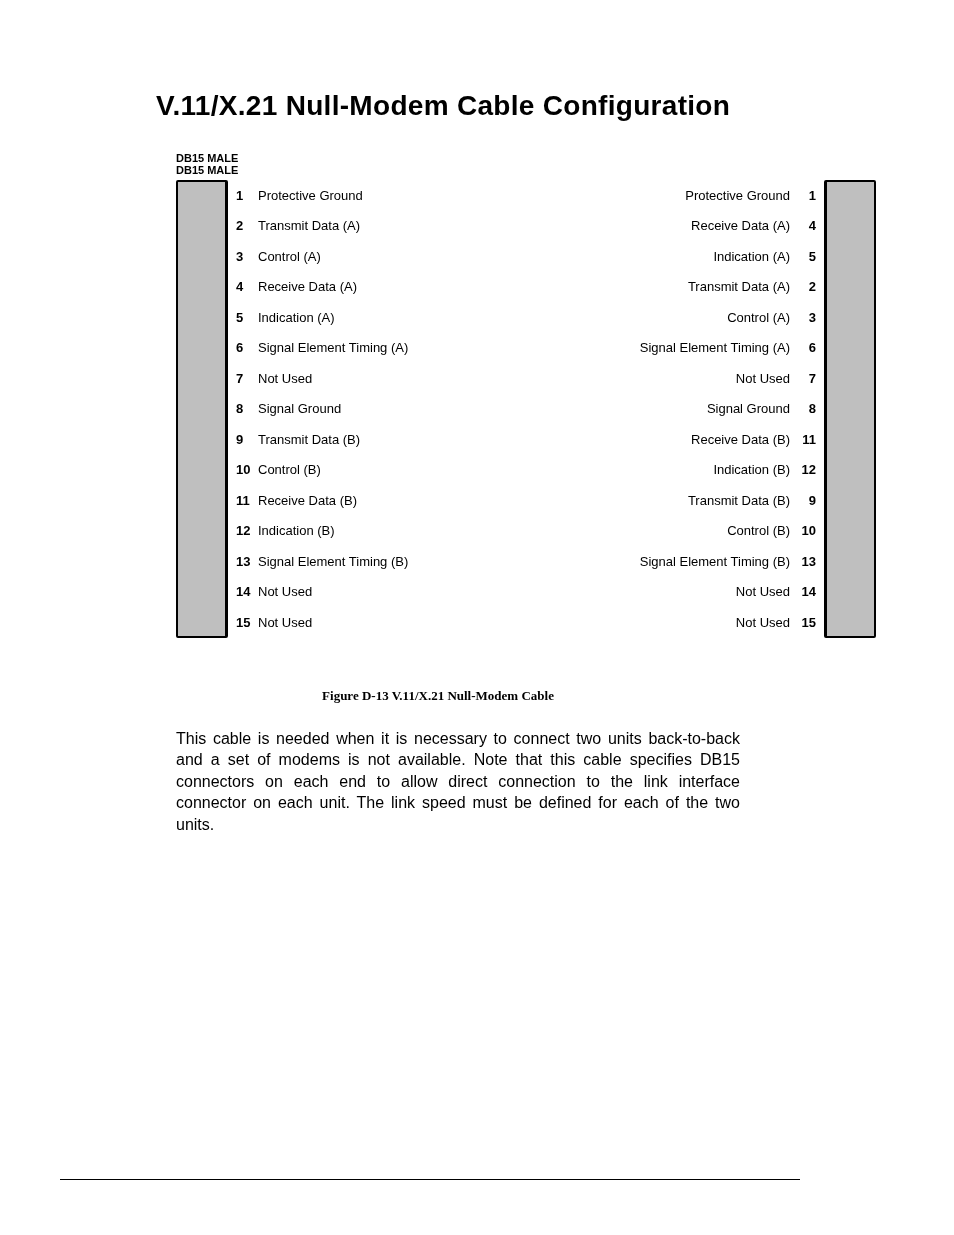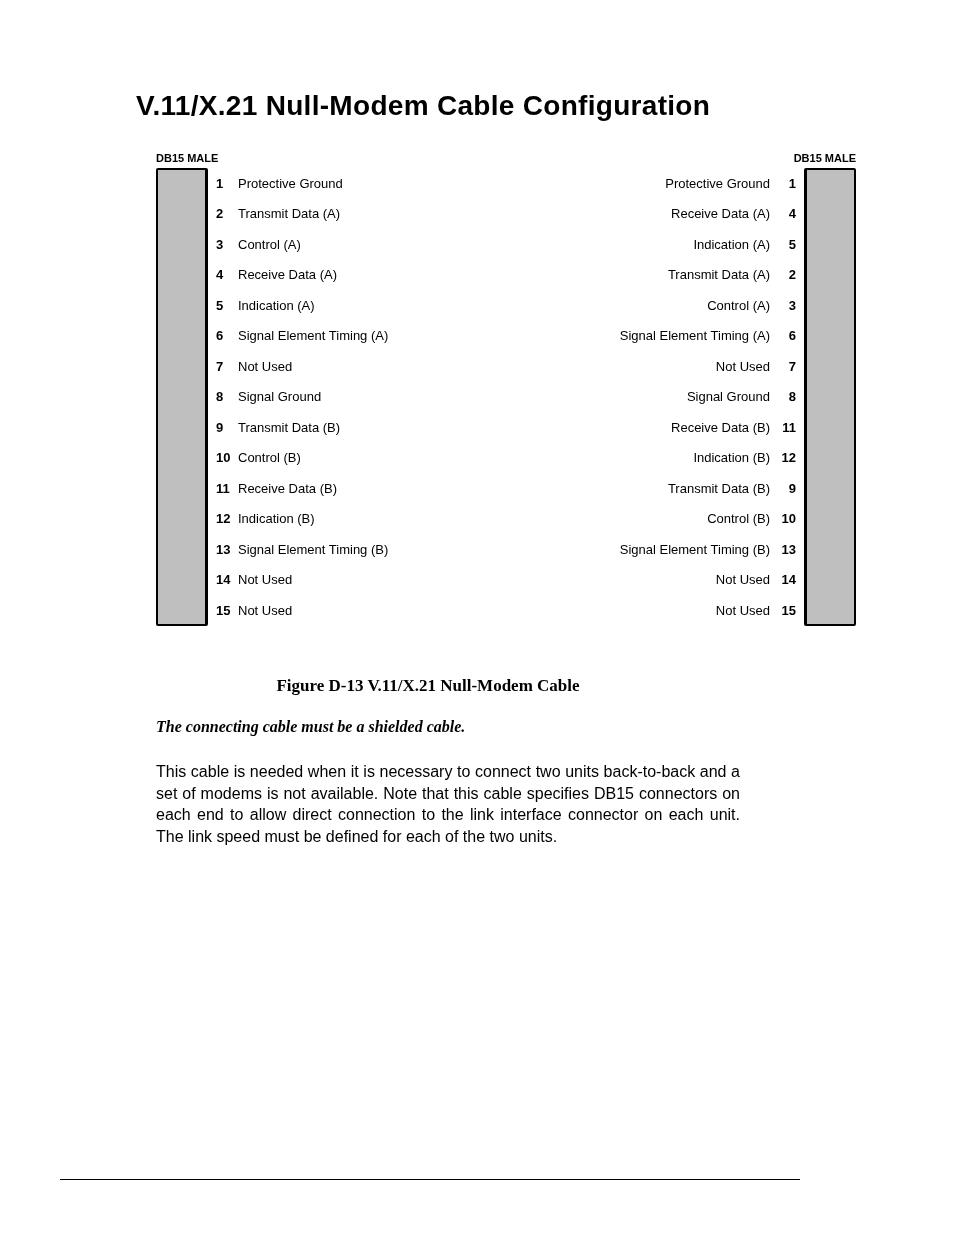--- a/index.html
+++ b/index.html
@@ -7,41 +7,42 @@
     padding: 0;
     background: #fff;
     color: #000;
     font-family: "Times New Roman", Times, serif;
     width: 954px;
   }
   .page {
     box-sizing: border-box;
     width: 860px;
     min-height: 1235px;
-    padding: 80px 60px 40px 56px;
+    padding: 80px 60px 40px 76px;
     position: relative;
   }
   .title {
     font-family: "Gill Sans", "Gill Sans MT", "Segoe UI", Arial, sans-serif;
     font-weight: 700;
     font-size: 28px;
     letter-spacing: 0.3px;
     margin: 10px 0 30px 80px;
   }
   .diagram-wrap {
     margin-left: 100px;
     width: 700px;
   }
   .conn-labels {
     display: flex;
     justify-content: space-between;
     font-family: Arial, Helvetica, sans-serif;
     font-size: 11px;
     font-weight: 700;
     margin: 20px 0 4px 0;
+    flex-direction: column;
   }
   .diagram {
     display: flex;
     align-items: stretch;
     font-family: Arial, Helvetica, sans-serif;
     font-size: 13px;
   }
   .connector {
     width: 52px;
     background: #bfbfbf;
@@ -79,21 +80,21 @@
   .row .rpin {
     width: 26px;
     font-weight: 700;
     text-align: right;
     padding-right: 4px;
   }
   .caption {
     text-align: center;
     font-family: Garamond, "Times New Roman", serif;
     font-weight: 700;
-    font-size: 17px;
+    font-size: 13px;
     margin: 50px 0 20px 0;
   }
   .body-text {
     margin-left: 100px;
     margin-right: 60px;
     font-family: "Gill Sans", "Gill Sans MT", "Segoe UI", Arial, sans-serif;
     font-size: 16px;
     line-height: 1.35;
   }
   .note-italic {
@@ -222,18 +223,17 @@
             <span class="rpin">15</span>
           </div>
         </div>
       <div class="connector right"></div>
     </div>
   </div>
 
   <div class="caption">Figure D-13  V.11/X.21 Null-Modem Cable</div>
 
   <div class="body-text">
-    <div class="note-italic">The connecting cable must be a shielded cable.</div>
     <div class="para">This cable is needed when it is necessary to connect two units back-to-back and a set of modems is not available.  Note that this cable specifies DB15 connectors on each end to allow direct connection to the link interface connector on each unit.  The link speed must be defined for each of the two units.</div>
   </div>
 
   <div class="footer-rule"></div>
 </div>
 
 </body></html>

